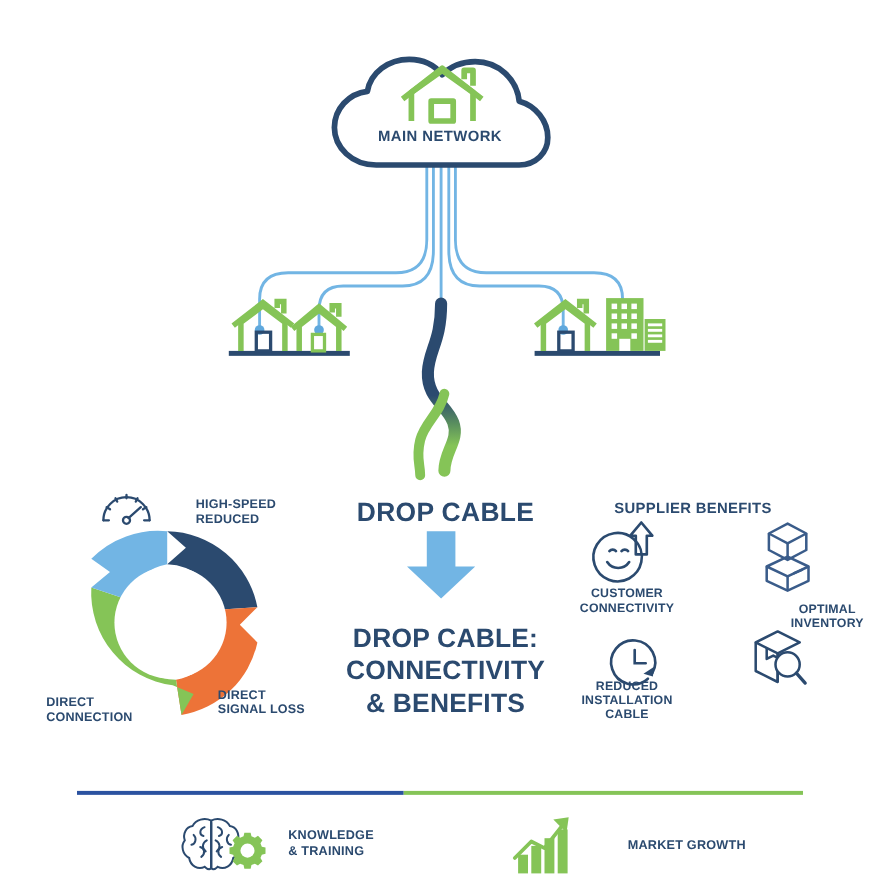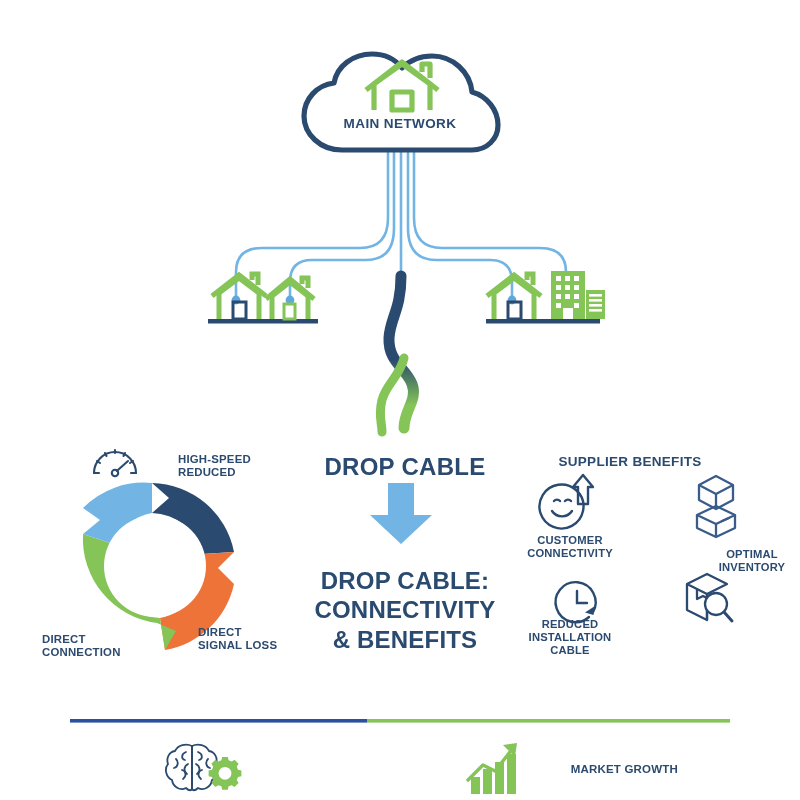--- a/index.html
+++ b/index.html
@@ -348,16 +348,18 @@
   <div class="lbl" id="benefit-lbl-0">CUSTOMER
 CONNECTIVITY</div>
 
   <div class="lbl" id="benefit-lbl-1">OPTIMAL
 INVENTORY</div>
 
   <div class="lbl" id="benefit-lbl-2">REDUCED
 INSTALLATION
 CABLE</div>
 
+  <div class="lbl" id="footer-lbl-0">KNOWLEDGE
+&amp; TRAINING</div>
 
   <div class="lbl" id="footer-lbl-1">MARKET GROWTH</div>
 
 </div>
 
 </body></html>

